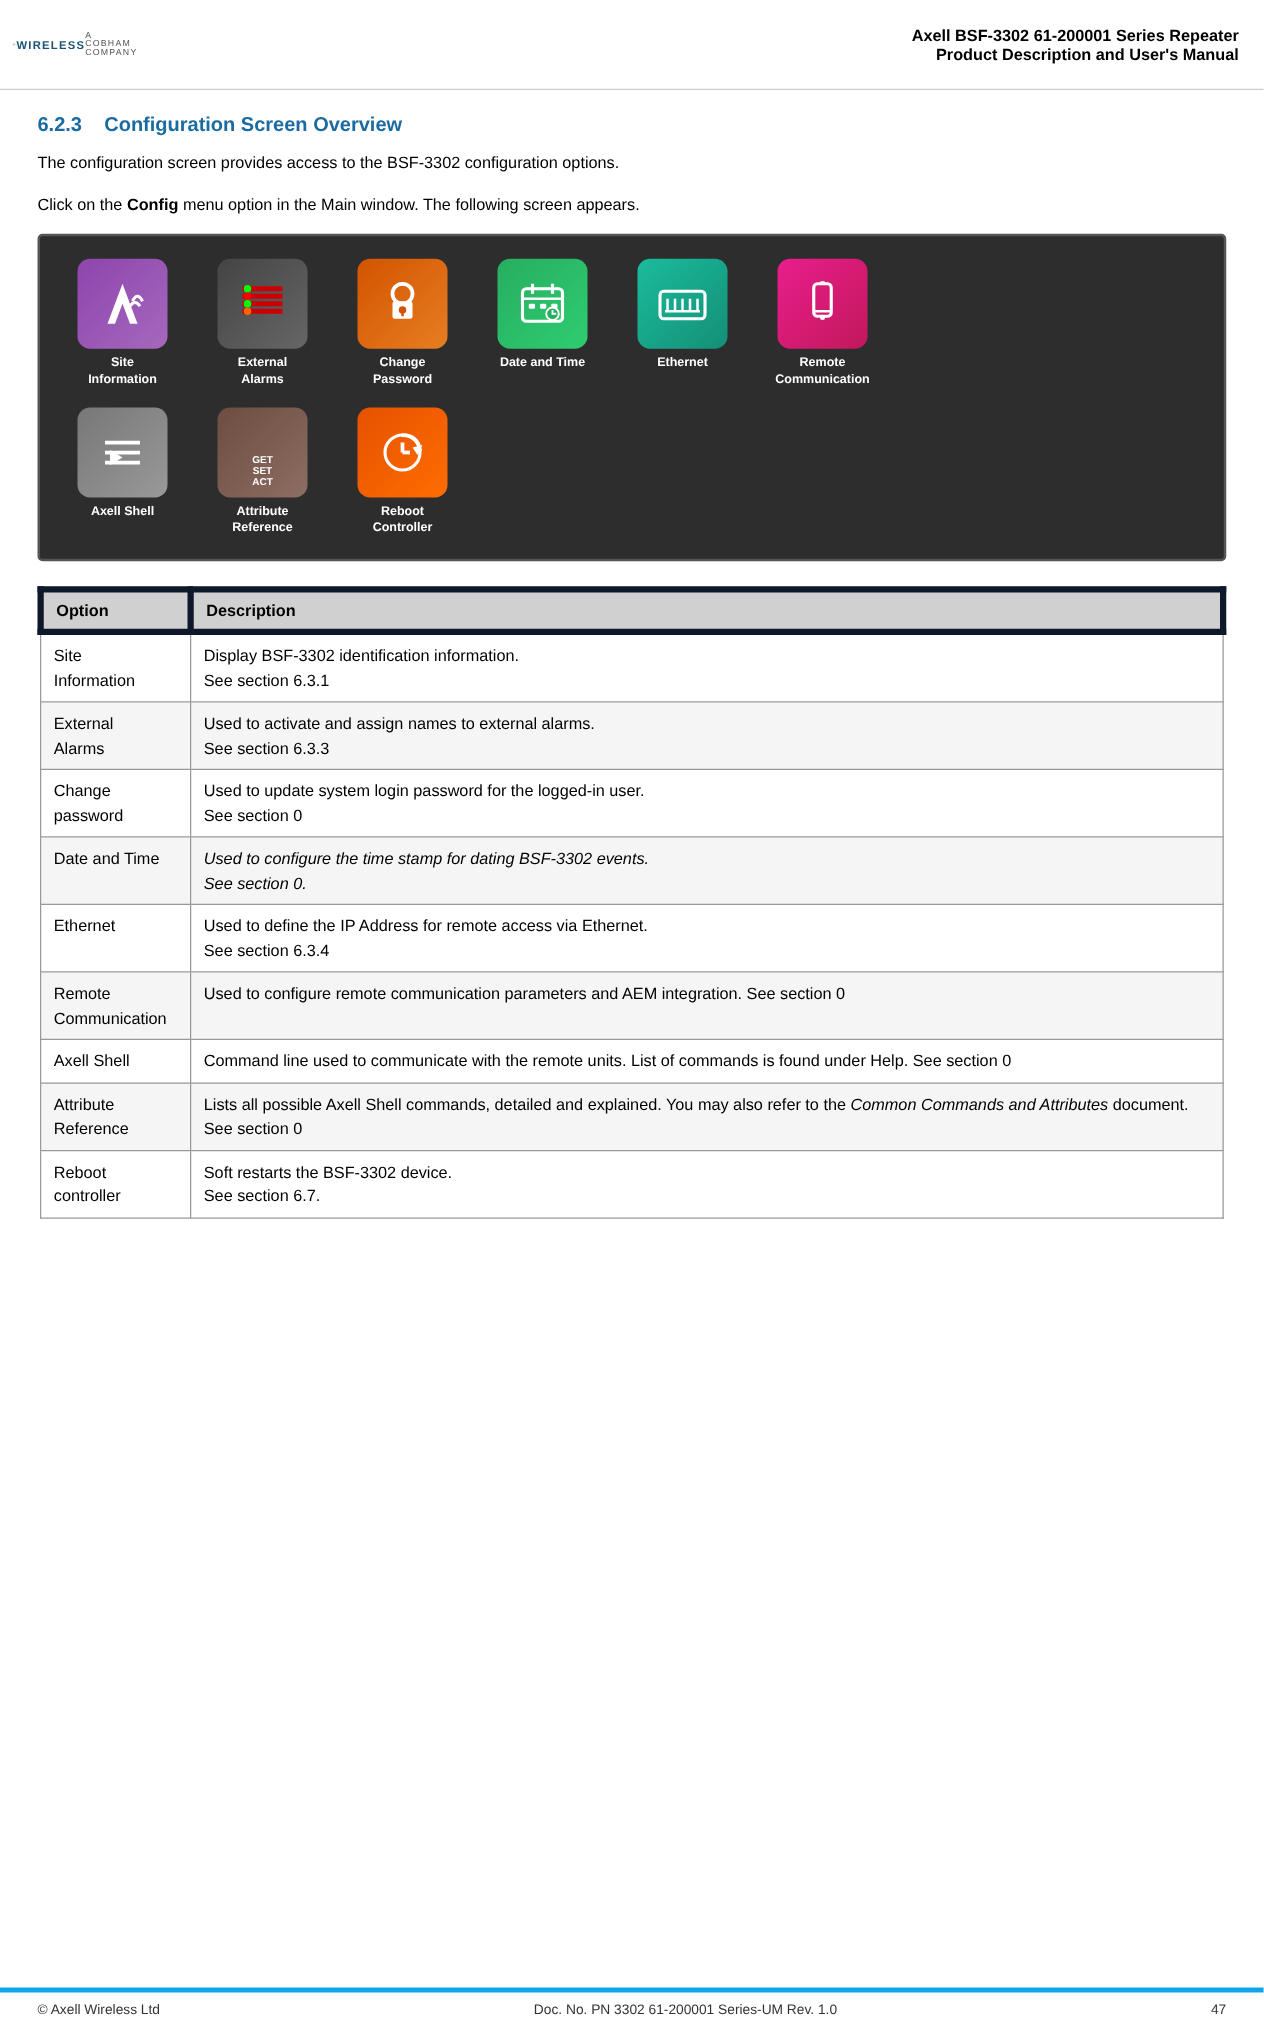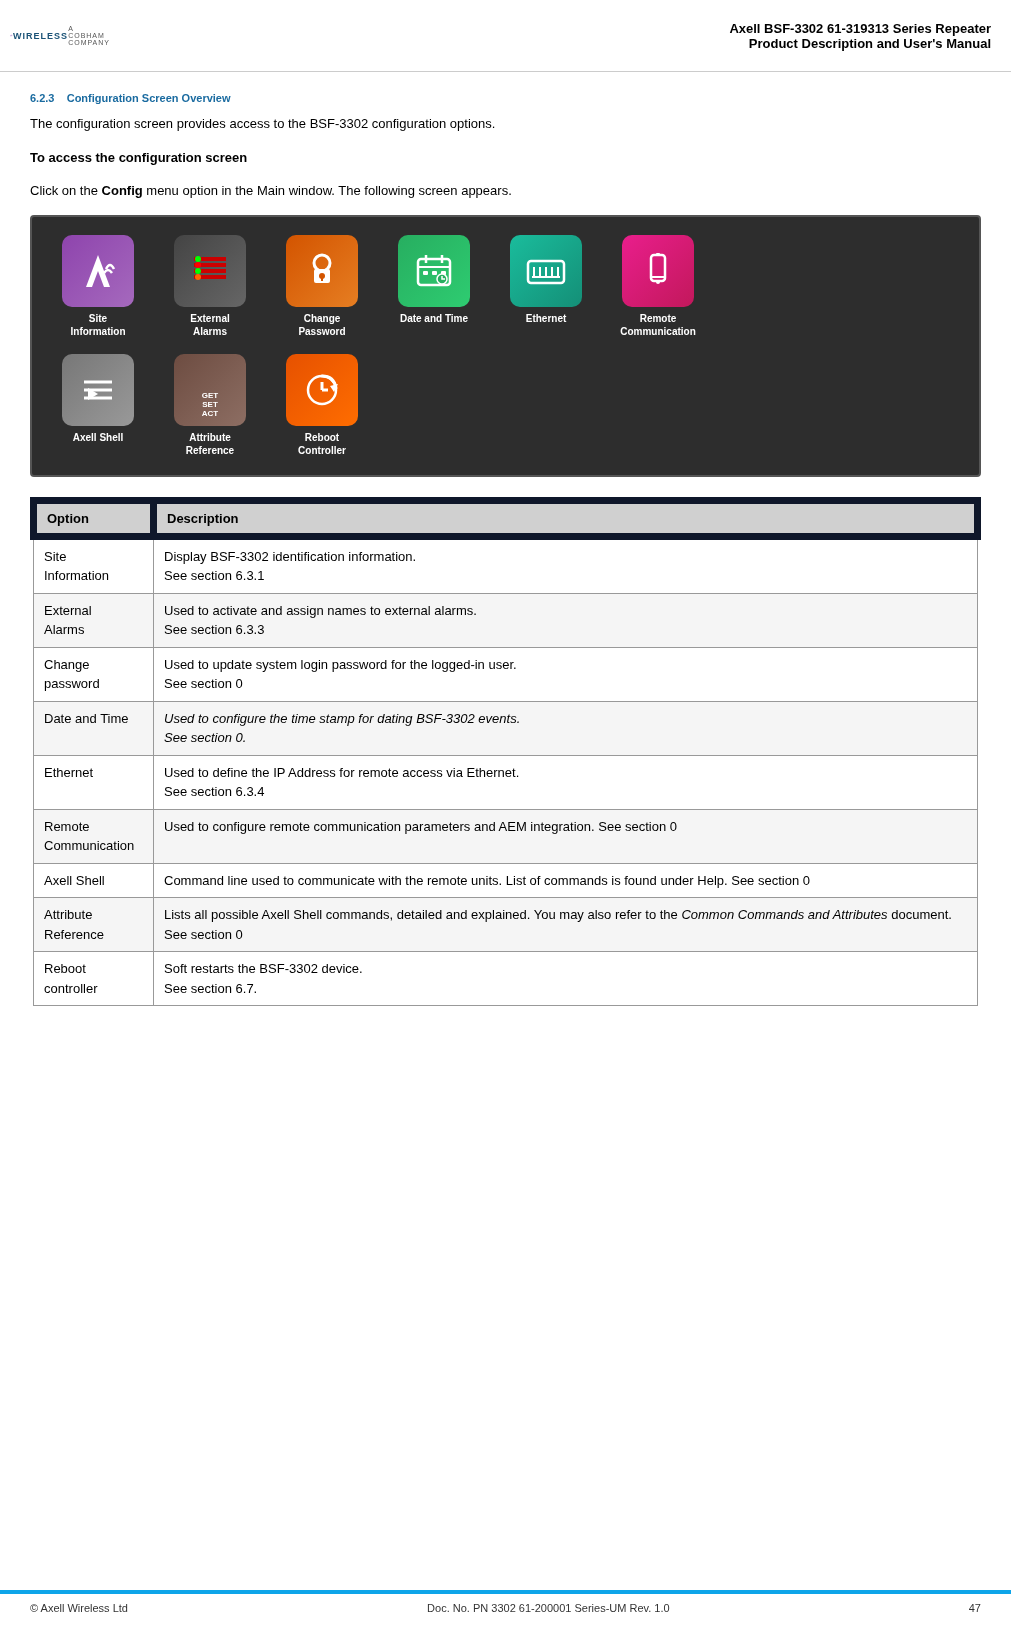--- a/index.html
+++ b/index.html
@@ -61,21 +61,21 @@
       color: #000;
     }
 
     
     .main-content {
       padding: 20px 30px;
     }
 
     
     .section-heading {
-      font-size: 11px;
+      font-size: 16px;
       font-weight: bold;
       color: #1a6ba0;
       margin-bottom: 10px;
     }
 
     .body-text {
       font-size: 13px;
       margin-bottom: 14px;
       line-height: 1.5;
     }
@@ -136,21 +136,21 @@
 
     
     .options-table {
       width: 100%;
       border-collapse: collapse;
       font-size: 13px;
       margin-bottom: 30px;
     }
     .options-table th {
       background: #d0d0d0;
-      border: 7px solid #0f172a;
+      border: 5px solid #0f172a;
       padding: 7px 10px;
       text-align: left;
       font-weight: bold;
     }
     .options-table td {
       border: 1px solid #999;
       padding: 7px 10px;
       vertical-align: top;
       line-height: 1.5;
     }
@@ -189,38 +189,35 @@
 
         <path d="M55,28 Q60,20 65,28" stroke="#8e44ad" stroke-width="3" fill="none"></path>
         <path d="M58,24 Q63,14 68,24" stroke="#8e44ad" stroke-width="3" fill="none"></path>
         <path d="M61,20 Q65,8 70,20" stroke="#8e44ad" stroke-width="3" fill="none"></path>
       </svg>
       <span class="logo-text-wireless">WIRELESS</span>
       <span class="logo-text-company">A COBHAM COMPANY</span>
     </div>
   </div>
   <div class="header-title">
-    <div class="line1">Axell BSF-3302 61-319313 Series Repeater</div>
+    <div class="line1">Axell BSF-3302 61-200001 Series Repeater</div>
     <div class="line2">Product Description and User's Manual</div>
   </div>
 </div>
 
 <div class="main-content">
 
   <div class="section-heading">
     <span>6.2.3</span>
     &nbsp;&nbsp;
     <span>Configuration Screen Overview</span>
   </div>
 
   <p class="body-text">The configuration screen provides access to the BSF-3302 configuration options.</p>
 
-  <p class="body-text">
-    <strong>To access the configuration screen</strong>
-  </p>
 
   <p class="body-text">
     <span>Click on the </span><strong>Config</strong><span> menu option in the Main window. The following screen appears.</span>
   </p>
 
   <div class="config-screen-box">
 
     <div class="config-row">
 
       <div class="config-icon-item">

